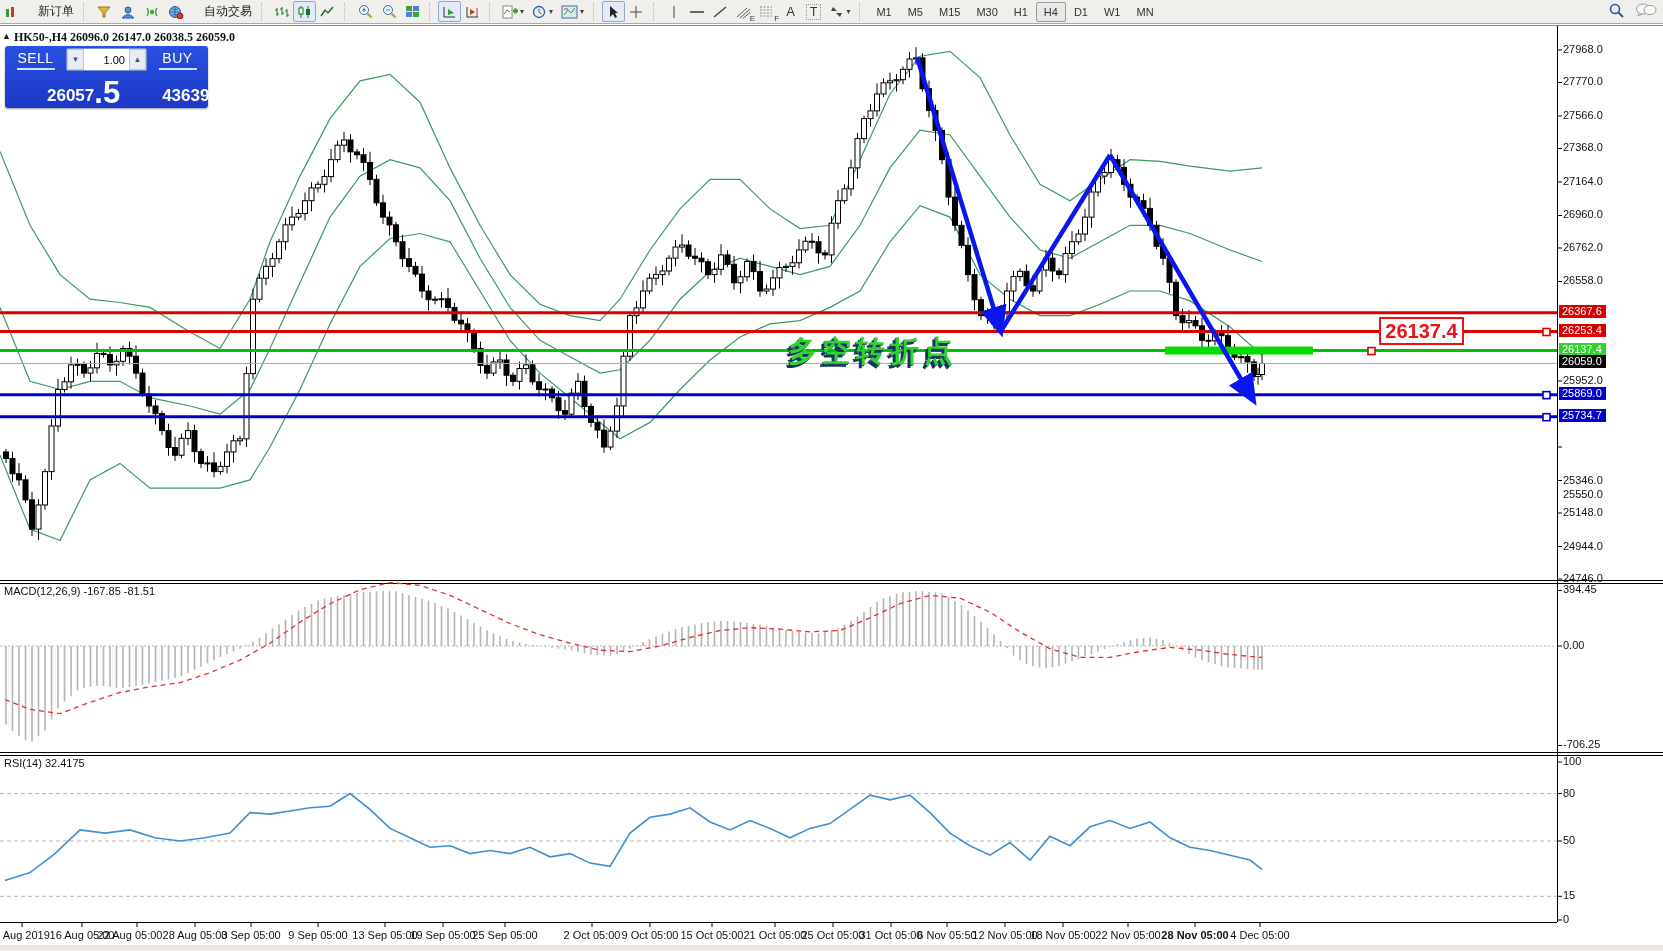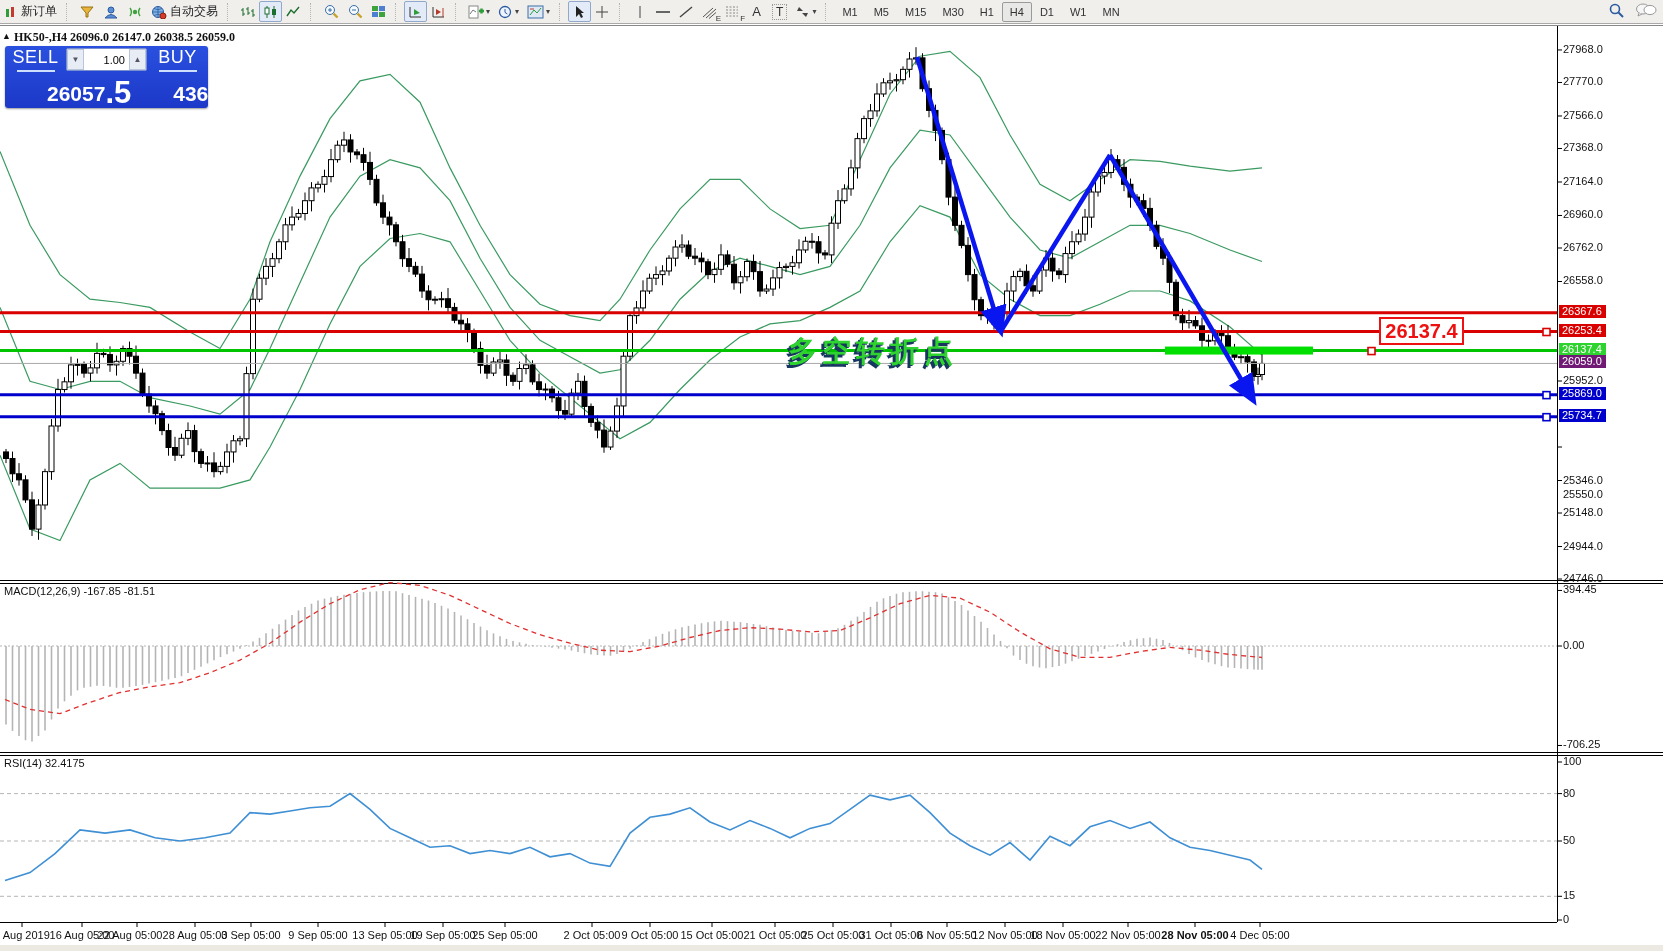--- a/index.html
+++ b/index.html
@@ -5,51 +5,51 @@
   * { margin:0; padding:0; box-sizing:border-box; }
   html,body { width:1663px; height:951px; overflow:hidden; background:#fff;
               font-family:"Liberation Sans", sans-serif; }
   
   #toolbar { position:absolute; left:0; top:0; width:1663px; height:24px;
              background:#f0efec; border-bottom:1px solid #a9a9a9;
              display:flex; align-items:center; z-index:30; font-size:12px; color:#222; }
   .tbtn { height:21px; min-width:23px; display:flex; align-items:center; justify-content:center;
           padding:0 3px; border:1px solid transparent; border-radius:2px; cursor:default; }
   .tbtn.pressed { background:#e2ebf7; border:1px solid #8fa8cc; }
-  .tbtn .lbl { margin-left:3px; font-size:12px;text-align:right; }
+  .tbtn .lbl { margin-left:20px; font-size:12px;text-align:right; }
   .sep { width:6px; height:18px; border-left:1px dotted #b5b5b5; margin:0 3px 0 5px; }
   .caret { font-size:8px; color:#444; margin-left:2px; }
   .tfbtn { height:20px; padding:0 7px; font-size:11px; color:#333; display:flex; align-items:center;
            border:1px solid transparent; border-radius:2px; }
   .tfbtn.pressed { background:#e8e8e6; border:1px solid #9a9a9a; }
   #tb-right { position:absolute; right:6px; top:2px; display:flex; gap:10px; }
   .subletter { position:absolute; right:-1px; bottom:-2px; font-size:8px; color:#333; }
   
   #cv { position:absolute; left:0; top:0; z-index:5; }
   #chart-title { position:absolute; left:14px; top:30px; font-size:12px; font-weight:bold;
                  color:#111; z-index:20;font-family:Liberation Serif, serif; }
   #title-tri { position:absolute; left:2px; top:31px; font-size:9px; color:#111; z-index:20; }
   #macd-label { position:absolute; left:4px; top:585px; font-size:11px; color:#111; z-index:20; }
   #rsi-label  { position:absolute; left:4px; top:757px; font-size:11px; color:#111; z-index:20; }
   
   #trade-panel { position:absolute; left:5px; top:46px; width:203px; height:62px; z-index:25;
                  background:linear-gradient(#2a50e0,#1c38c8); border-radius:3px;
                  box-shadow:0 1px 2px rgba(0,0,0,.4); color:#fff; }
   #tp-top { position:absolute; left:0; top:0; width:100%; height:27px; display:flex; }
   .tp-side { width:61px; display:flex; flex-direction:column; align-items:center; justify-content:center; }
-  .tp-side span { font-size:18px; letter-spacing:.5px; }
+  .tp-side span { font-size:14px; letter-spacing:.5px; }
   .tp-side i { display:block; width:38px; height:2px; background:#cfe0ff; margin-top:2px; }
   #tp-vol { flex:1; background:#fff; border:1px solid #7a8fd0; border-radius:2px; margin:2px 0;
             display:flex; align-items:center; color:#000; }
   #tp-vol .spin { width:17px; height:100%; background:#e8edf5; border:1px solid #b9c5da;
                   font-size:8px; color:#556; display:flex; align-items:center; justify-content:center; }
   #tp-vol .val { flex:1; text-align:right; padding-right:4px; font-size:11px; }
   #tp-bottom { position:absolute; left:0; top:27px; width:100%; height:35px; display:flex; }
   .tp-price { flex:1; display:flex; align-items:flex-end; justify-content:center; padding-bottom:2px; }
-  .tp-price .big { font-size:21px; font-weight:bold;margin-left:42px; }
+  .tp-price .big { font-size:17px; font-weight:bold;margin-left:42px; }
   .tp-price .huge { font-size:31px; font-weight:bold; line-height:26px; }
   #tp-div { width:2px; background:#0b1f96; }
   
   .axlbl { position:absolute; font-size:11px; color:#111; z-index:15; white-space:nowrap; }
   .axtag { position:absolute; font-size:11px; z-index:16; padding:0 4px 1px 3px; white-space:nowrap; }
   .datelbl { position:absolute; top:929px; width:90px; text-align:center; font-size:11px;
              color:#111; z-index:15; white-space:nowrap; }
   
   #annotation { position:absolute; left:788px; top:332px; z-index:22; font-size:29px; font-weight:bold;
                 color:#2fd32f; letter-spacing:5px;
@@ -972,21 +972,21 @@
     <div class="axlbl" style="top: 274.493px; left: 1563px;">26558.0</div>
     <div class="axlbl" style="top: 374px; left: 1563px;">25952.0</div>
     <div class="axlbl" style="top: 440.01px; left: 1563px; margin-top: 48px;">25550.0</div>
     <div class="axlbl" style="top: 473.507px; left: 1563px;">25346.0</div>
     <div class="axlbl" style="top: 506.02px; left: 1563px;">25148.0</div>
     <div class="axlbl" style="top: 539.517px; left: 1563px;">24944.0</div>
     <div class="axlbl" style="top: 572.03px; left: 1563px;">24746.0</div>
     <div class="axtag" style="top: 304.757px; left: 1559px; background: rgb(217, 0, 0); color: rgb(255, 255, 255);">26367.6</div>
     <div class="axtag" style="top: 323.509px; left: 1559px; background: rgb(217, 0, 0); color: rgb(255, 255, 255);">26253.4</div>
     <div class="axtag" style="top: 342.557px; left: 1559px; background: rgb(47, 211, 47); color: rgb(255, 255, 255);">26137.4</div>
-    <div class="axtag" style="top: 355.43px; left: 1559px; background: #701a75; color: rgb(255, 255, 255);">26059.0</div>
+    <div class="axtag" style="top: 355.43px; left: 1559px; background: #000000; color: rgb(255, 255, 255);">26059.0</div>
     <div class="axtag" style="top: 386.629px; left: 1559px; background: rgb(0, 0, 204); color: rgb(255, 255, 255);">25869.0</div>
     <div class="axtag" style="top: 408.681px; left: 1559px; background: rgb(0, 0, 204); color: rgb(255, 255, 255);">25734.7</div>
     <div class="axlbl" style="top: 583.444px; left: 1563px;">394.45</div>
     <div class="axlbl" style="top: 639px; left: 1563px;">0.00</div>
     <div class="axlbl" style="top: 738.472px; left: 1563px;">-706.25</div>
     <div class="axlbl" style="top: 755px; left: 1563px;">100</div>
     <div class="axlbl" style="top: 786.6px; left: 1563px;">80</div>
     <div class="axlbl" style="top: 834px; left: 1563px;">50</div>
     <div class="axlbl" style="top: 889.3px; left: 1563px;">15</div>
     <div class="axlbl" style="top: 913px; left: 1563px;">0</div>

